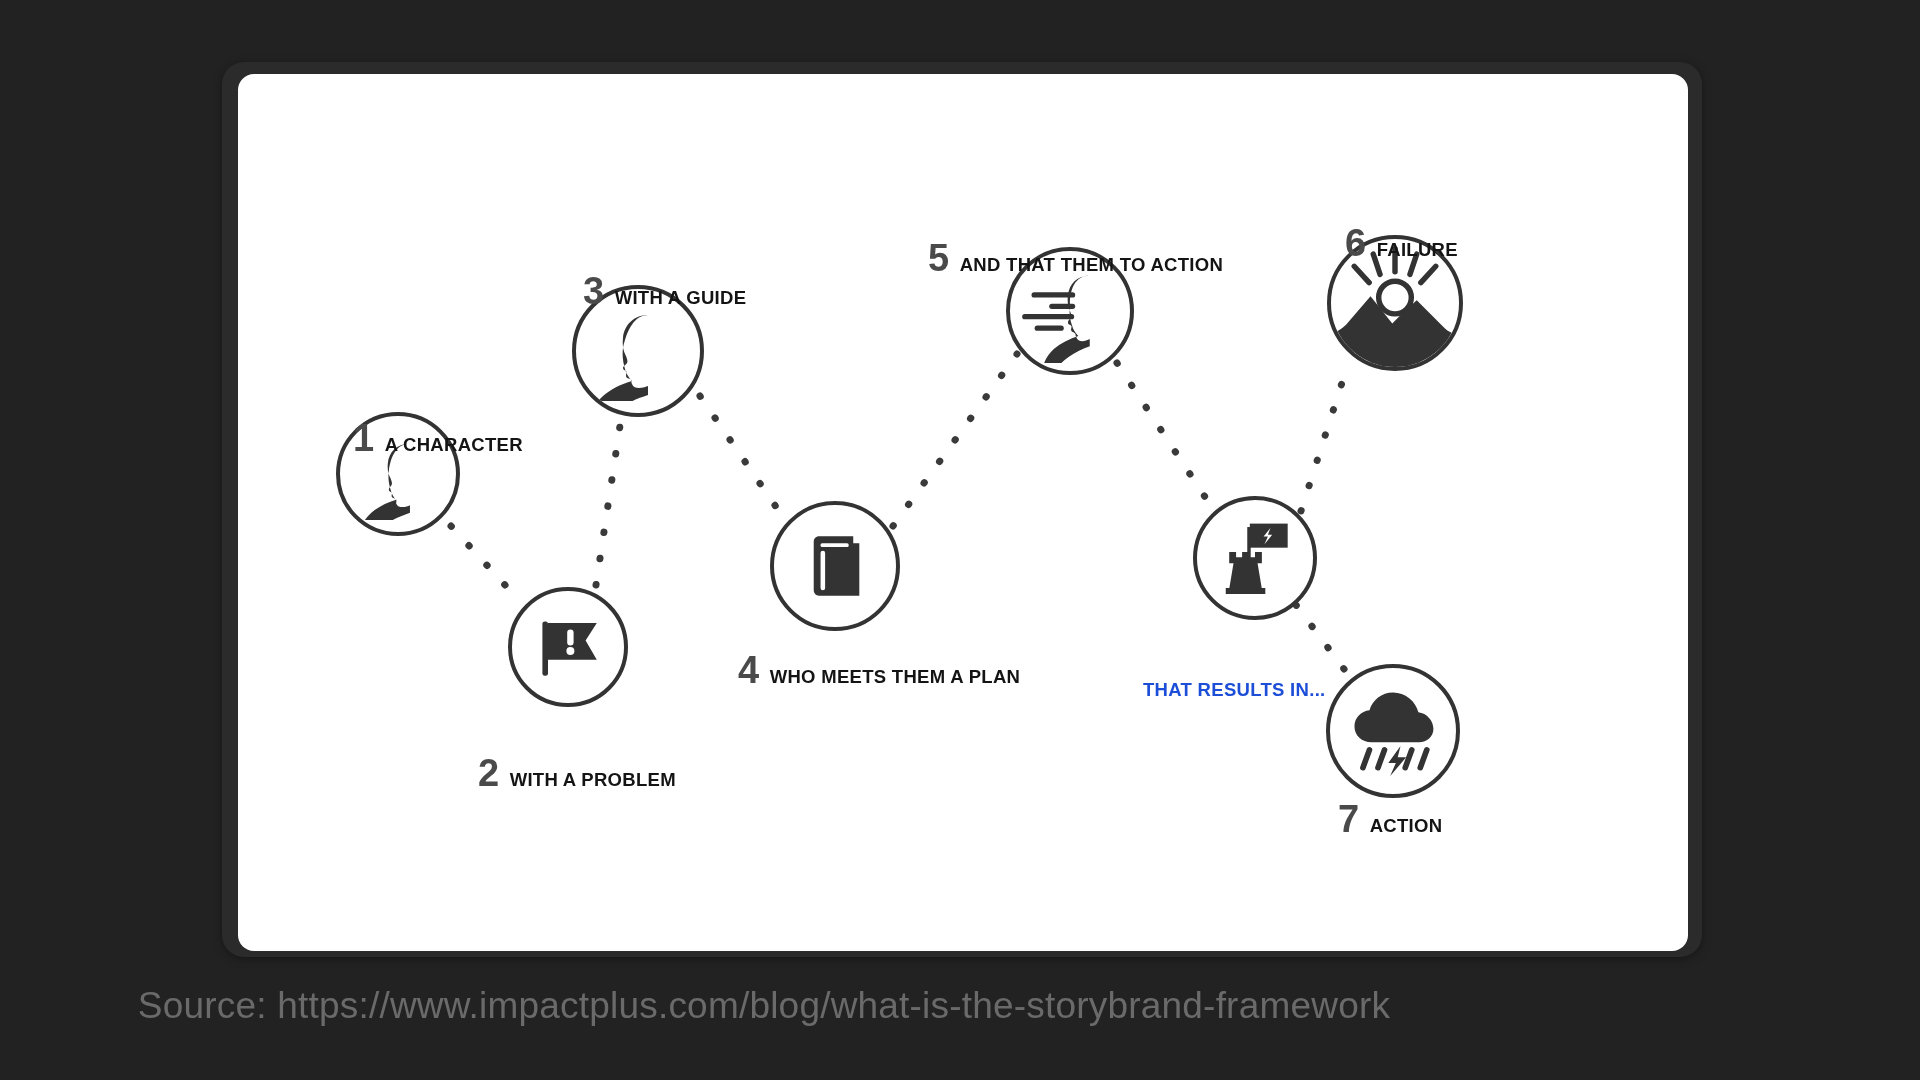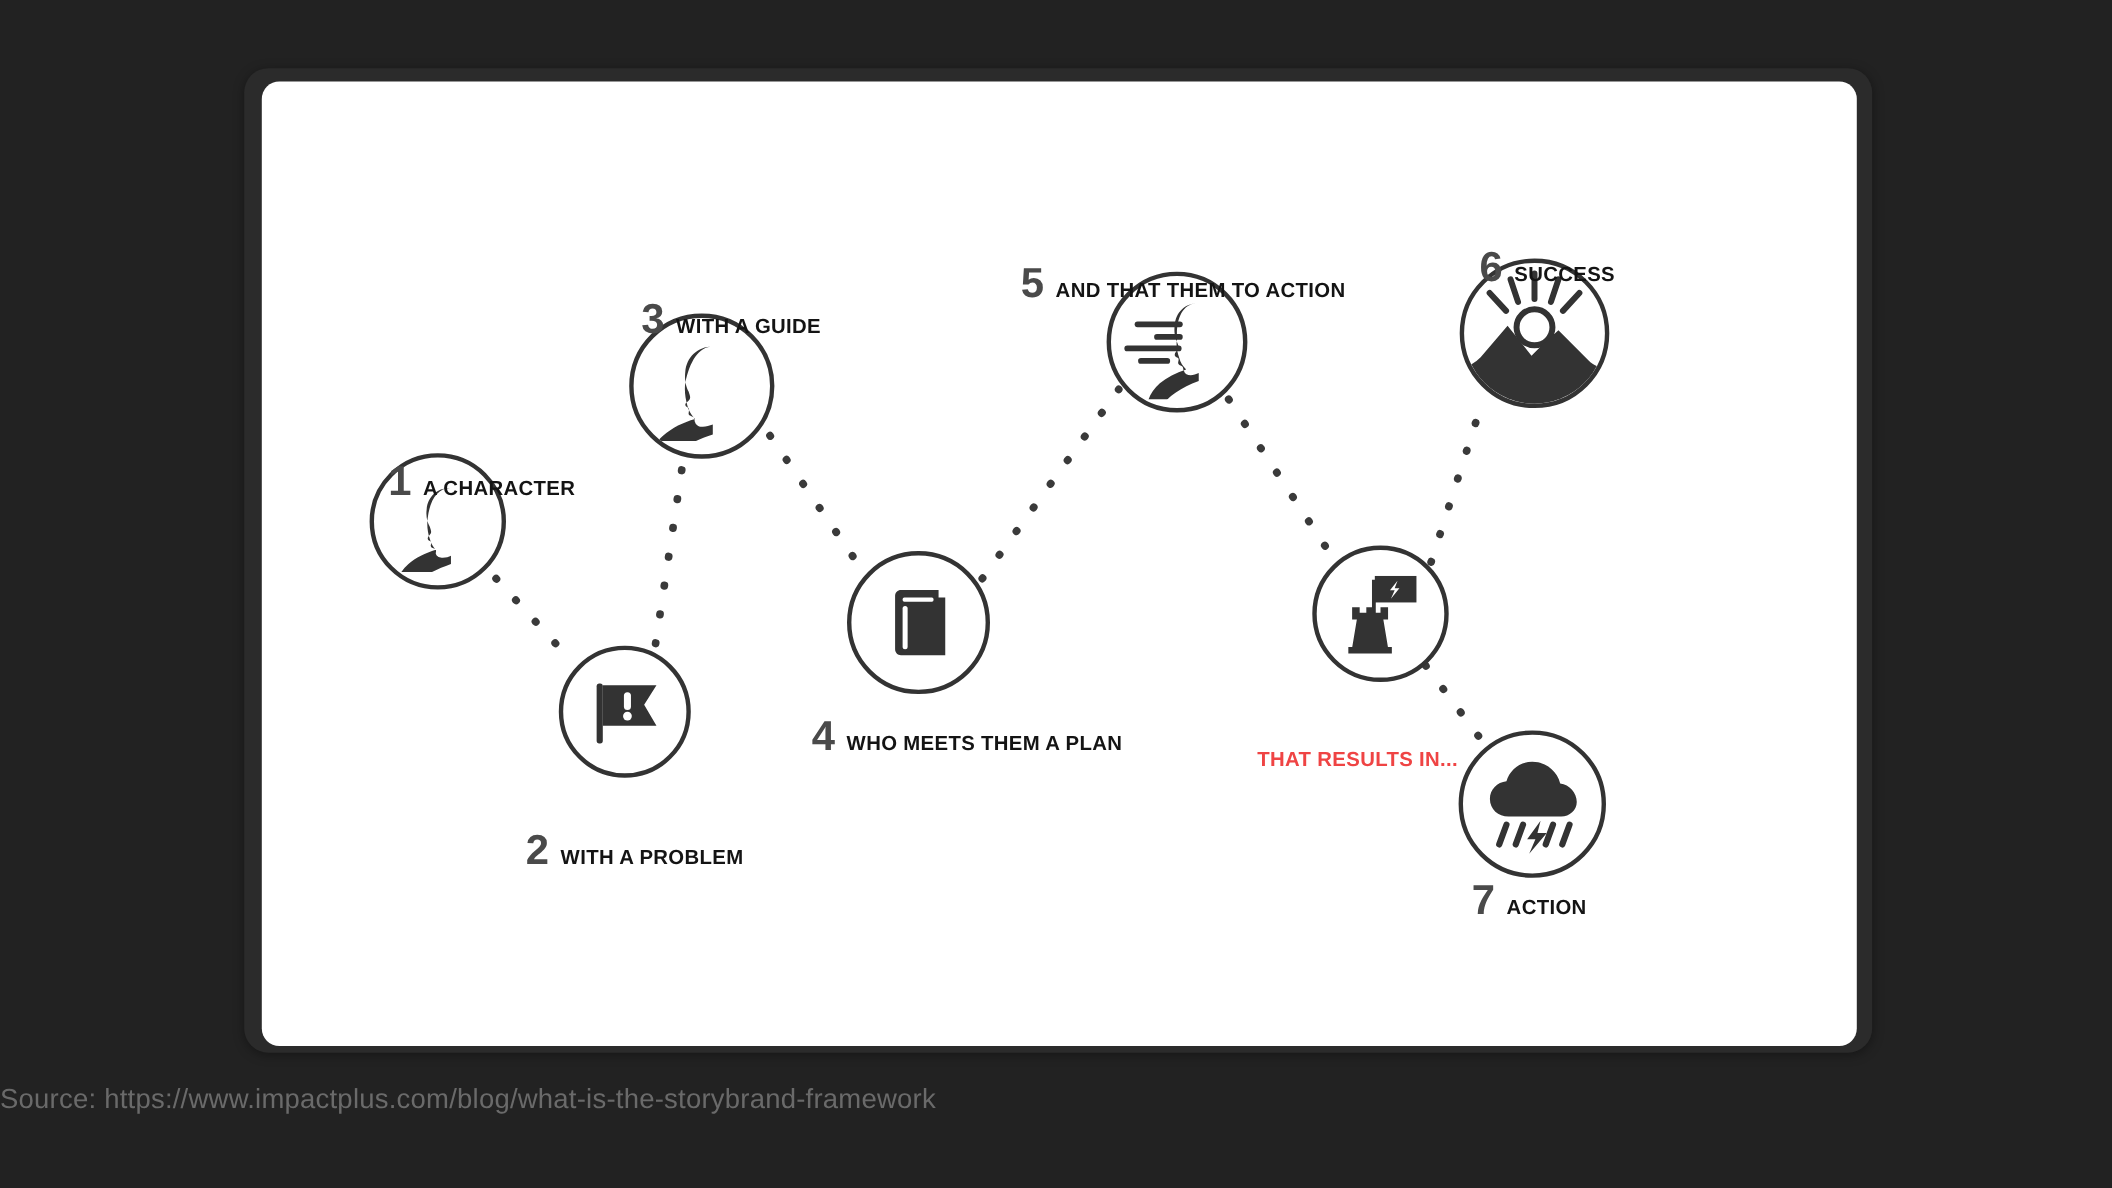--- a/index.html
+++ b/index.html
@@ -66,35 +66,35 @@
     line-height: 1;
     letter-spacing: -0.5px;
   }
   .cap {
     font-size: 18.5px;
     font-weight: 700;
     color: #141414;
     letter-spacing: 0.3px;
     line-height: 1;
   }
-  .cap-only { font-size: 18.5px; font-weight: 700; color: #ef4444; letter-spacing:0.3px; }
+  .cap-only { font-size: 18.5px; font-weight: 700; color: #1d4ed8; letter-spacing:0.3px; }
   
   #links {
     position: absolute;
     left: 0; top: 0;
     width: 1450px; height: 877px;
     pointer-events: none;
   }
   #caption {
     position: absolute;
     left: 0; top: 985px;
     width: 1528px;
-    text-align: left;
+    text-align: center;
     color: #6a6a6a;
-    font-size: 25px;
+    font-size: 37px;
     letter-spacing: 0.2px;
   }
 </style>
 </head>
 <body>
 
 <div id="app">
 
   <div id="frame"></div>
 
@@ -220,21 +220,21 @@
                 <line x1="20" y1="23" x2="31" y2="35"></line>
                 <line x1="80" y1="23" x2="69" y2="35"></line>
               </g>
               <circle cx="50" cy="46" r="12" fill="none" stroke="#333333" stroke-width="4"></circle>
               <path fill="#333333" d="M2 72 C6 72 10 70 14 66 L32 45 L48 65 L56 57 L66 48 L86 68 C90 72 94 73 98 73 C94 88 78 98 50 98 C22 98 6 88 2 72 Z"></path>
             </svg>
           </span>
         </div>
         <div class="label" style="left:1107px; top:150px;">
           <span class="num">6</span>
-          <span class="cap">SUCCESS</span>
+          <span class="cap">FAILURE</span>
         </div>
       </div>
 
       <div class="node" style="left:0;top:0">
         <div class="circle" style="left:1155px; top:657px; width:134px; height:134px;">
           <span>
             <svg width="94" height="94" viewBox="0 0 100 100">
               <path fill="#333333" d="M27 62 C17 62 9 55 9 45 C9 36 16 29 25 28 C28 17 38 9 50 9 C63 9 74 18 77 30 C86 31 93 39 93 48 C93 56 86 62 78 62 Z"></path>
               <g stroke="#333333" stroke-width="6" stroke-linecap="round">
                 <line x1="25" y1="70" x2="18" y2="89"></line>

